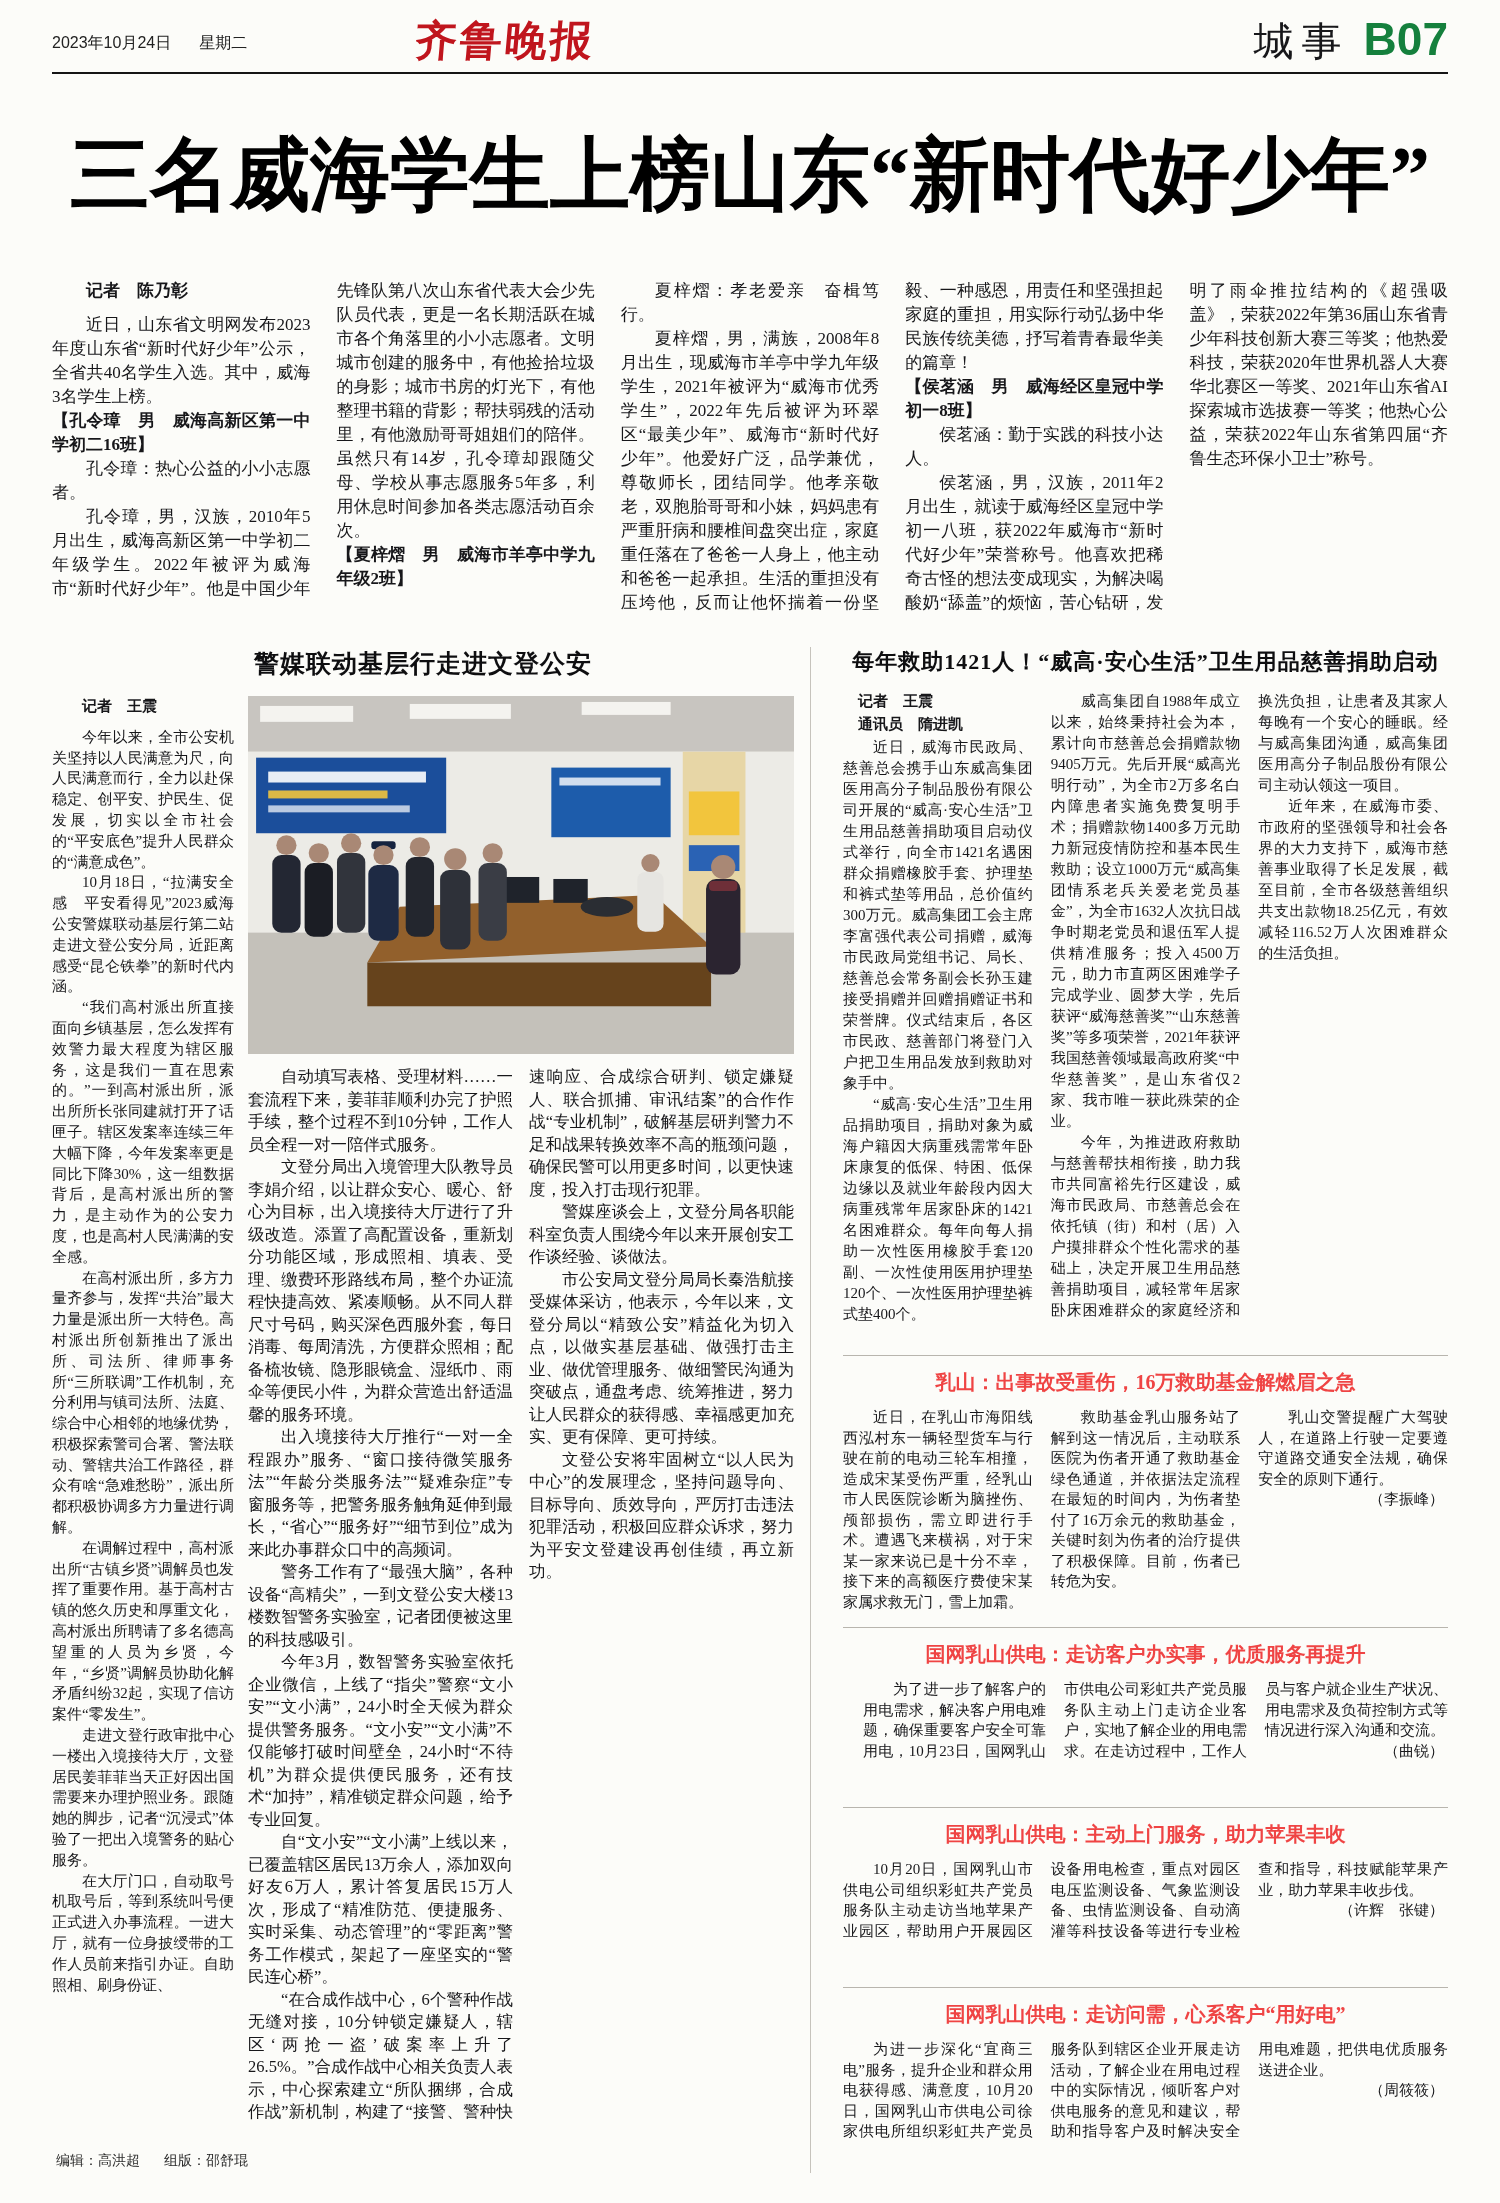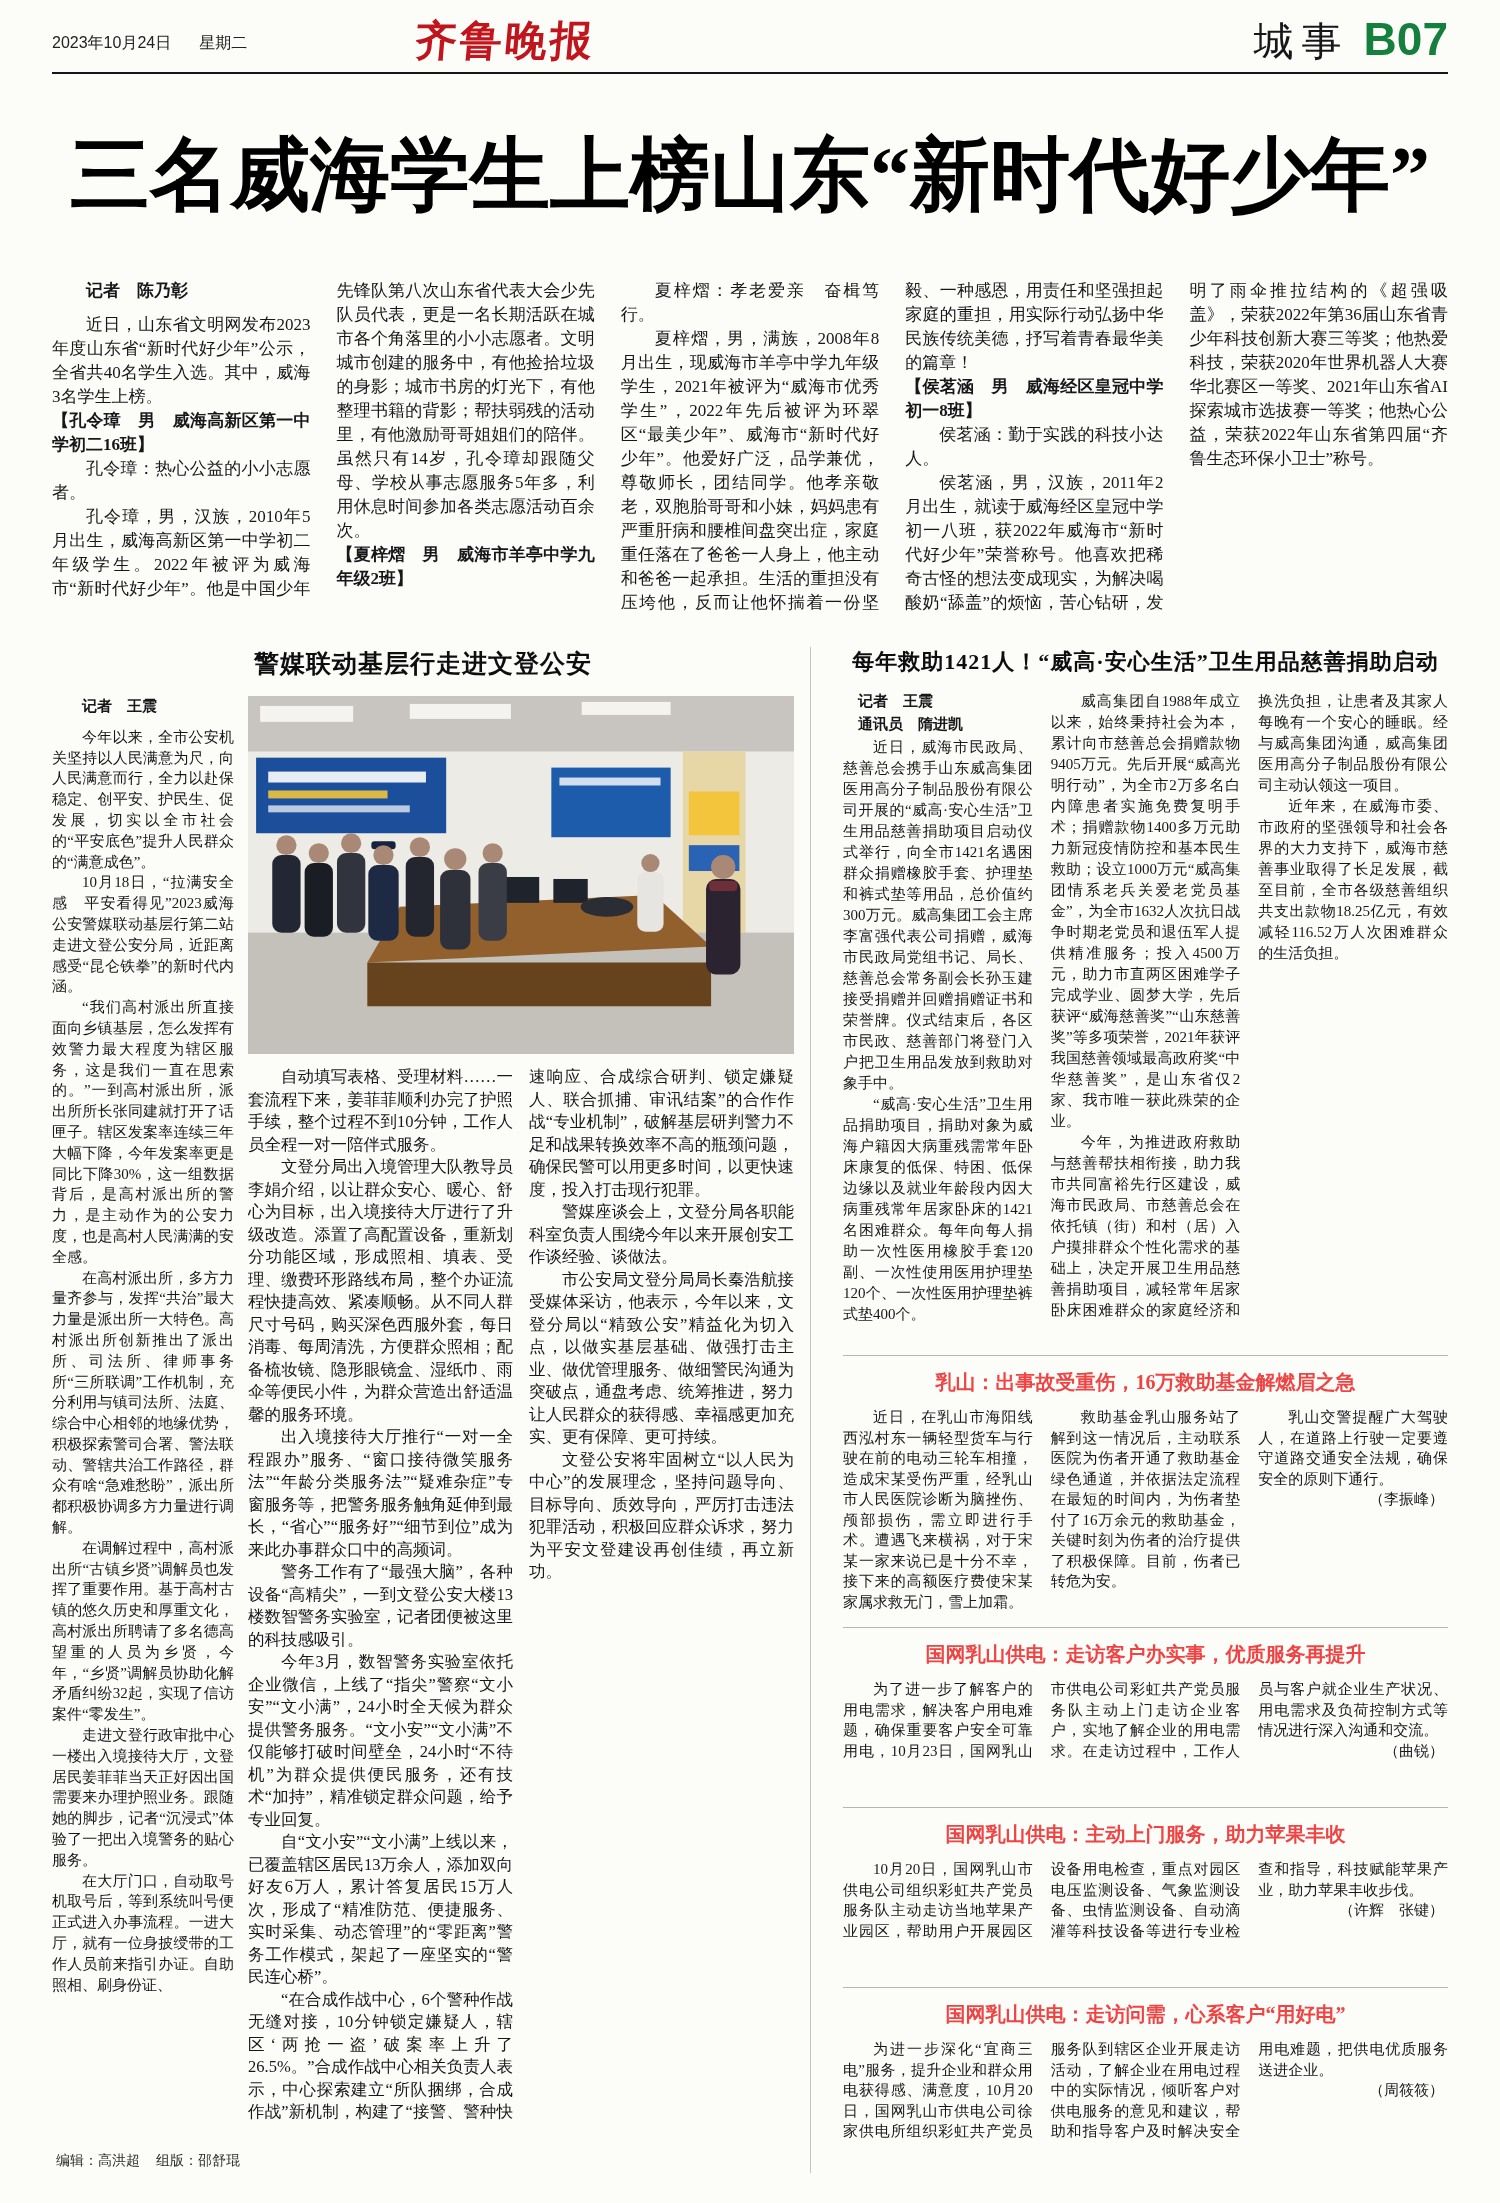--- a/index.html
+++ b/index.html
@@ -47,27 +47,27 @@
   .charity-head { font-size:22px; }
   .charity-body { margin-top:14px; height:650px; column-count:3; column-gap:18px; column-fill:auto;
                   overflow:hidden; font-size:15px; line-height:21px; text-align:justify; }
 
   
   .brief { border-top:1px solid #b8b5ae; margin-top:14px; padding-top:13px; }
   .brief h3 { text-align:center; font-size:20px; font-weight:900; color:#ef4444; }
   .brief-body { margin-top:11px; column-count:3; column-gap:18px; overflow:hidden;
                 font-size:15px; line-height:20.5px; text-align:justify; }
   .bb0 { height:206px; column-fill:auto; }
-  .bb1 { height:114px; }
+  .bb1 { height:114px;margin-left:20px; }
   .bb2 { height:114px; }
   .bb3 { height:134px; }
   .sig { text-align:right; text-indent:0; padding-right:4px; }
 
   
-  .footer { position:absolute; left:56px; top:2152px; display:flex; gap:16px;
+  .footer { position:absolute; left:56px; top:2152px; display:flex; gap:24px;
             font-size:14px; color:#2c2c2c; font-family:"Liberation Sans",sans-serif; }
 </style>
 </head>
 <body>
 
 <div class="page">
   <div class="inner">
 
     <header class="masthead">
       <div class="date-block">

